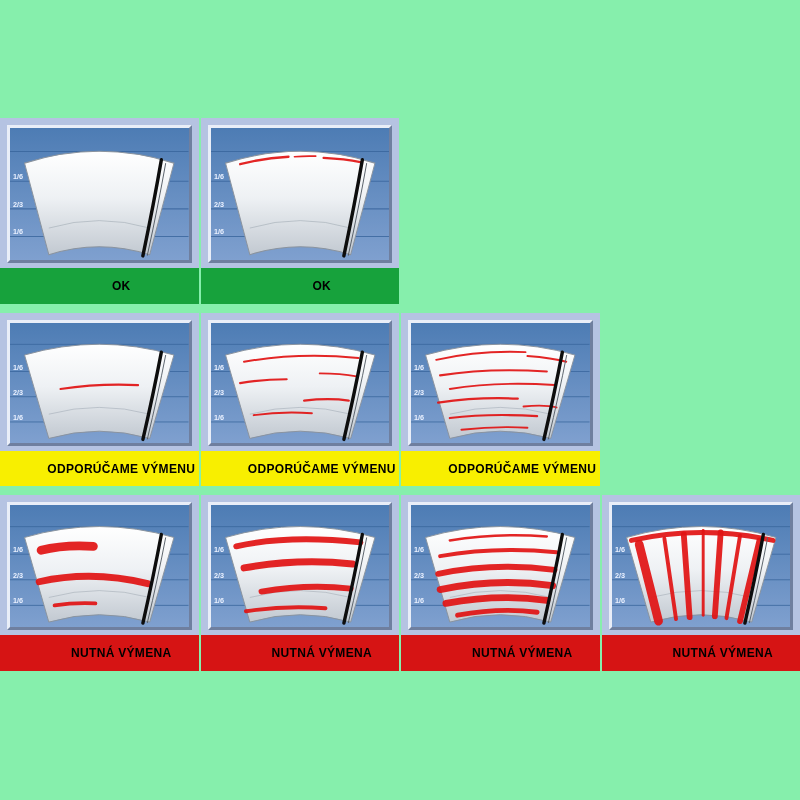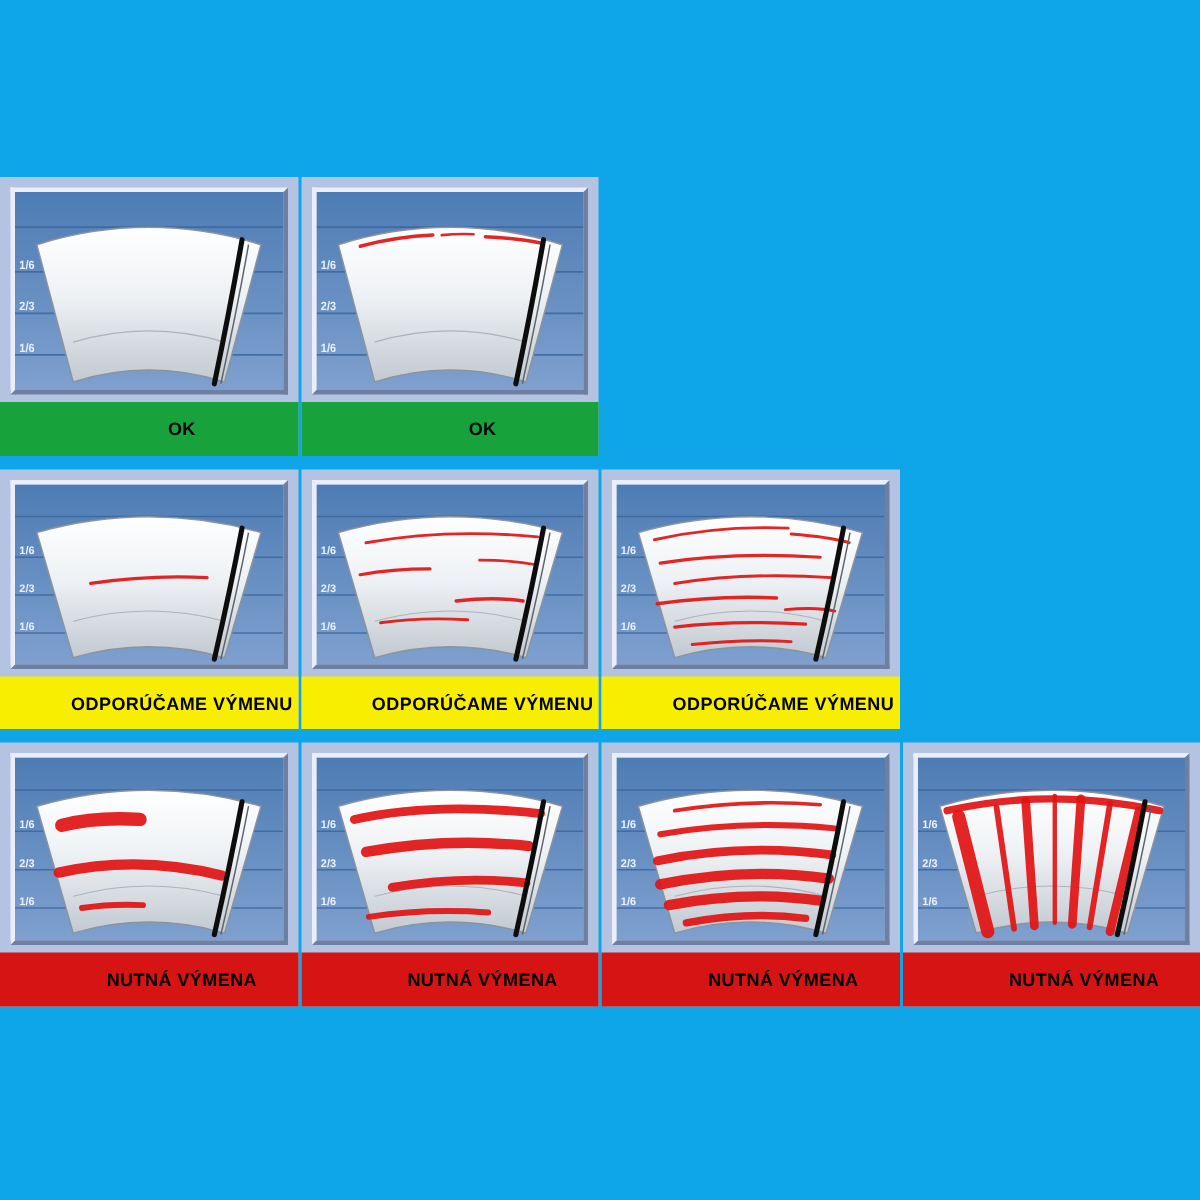--- a/index.html
+++ b/index.html
@@ -1,17 +1,17 @@
 <!DOCTYPE html>
 <html><head>
 <meta charset="utf-8">
 <style>
   html,body{margin:0;padding:0;background:#ffffff;}
   #board{
-    position:relative;width:800px;height:800px;background:#0ea5e9;
+    position:relative;width:800px;height:800px;background:#86efac;
     overflow:hidden;font-family:"Liberation Sans",sans-serif;
   }
   .row{position:absolute;left:0;display:flex;gap:2px;}
   .cell{
     width:198.5px;background:#b5c3e2;display:flex;flex-direction:column;
     box-sizing:border-box;
   }
   .panelwrap{flex:1;padding:7px 7px 5px 7px;box-sizing:border-box;}
   .panel{
     width:100%;height:100%;box-sizing:border-box;

